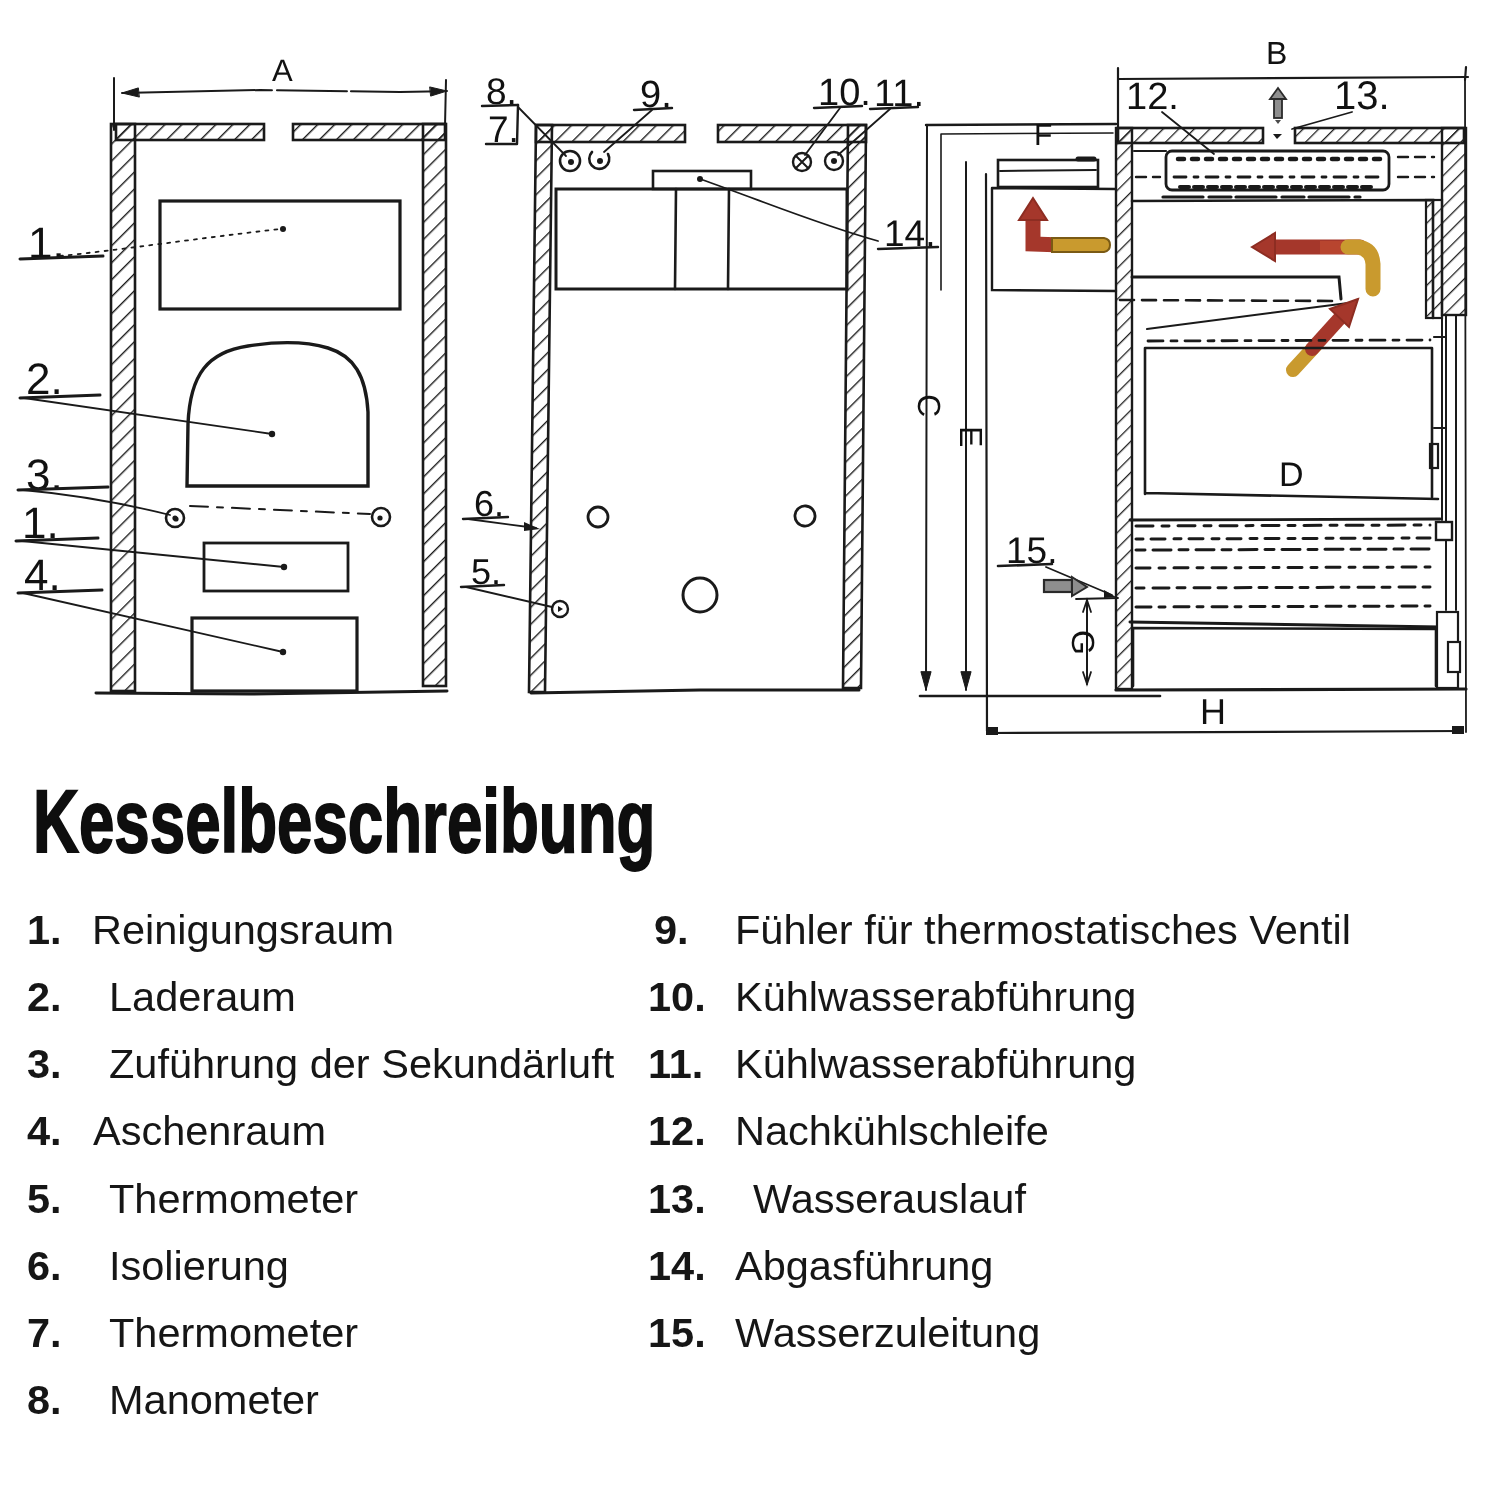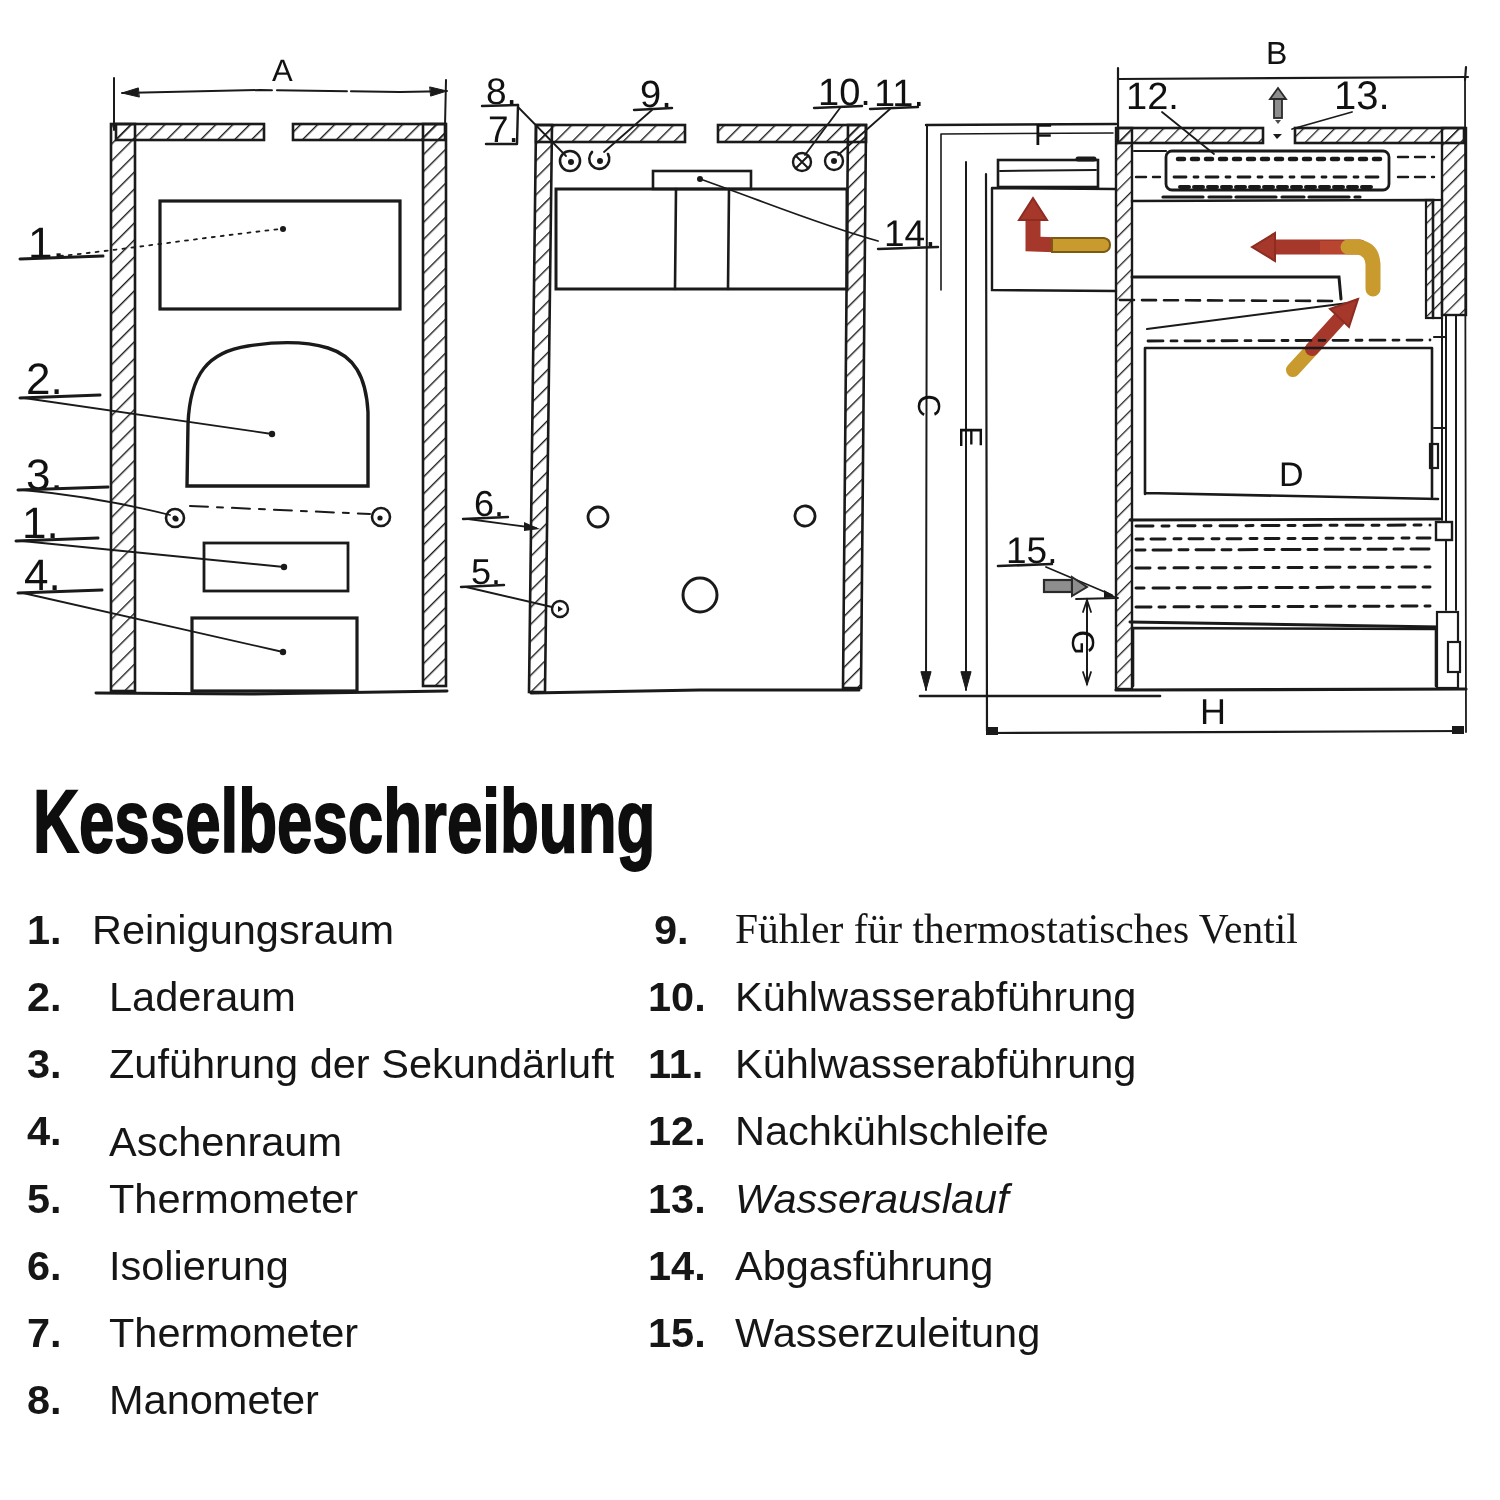--- a/index.html
+++ b/index.html
@@ -302,46 +302,46 @@
 <div class="item" style="left:27px;top:909px;"><span class="num">1.</span></div>
 <div class="item" style="left:92px;top:909px;"><span class="txt">Reinigungsraum</span></div>
 
 <div class="item" style="left:27px;top:976px;"><span class="num">2.</span></div>
 <div class="item" style="left:109px;top:976px;"><span class="txt">Laderaum</span></div>
 
 <div class="item" style="left:27px;top:1043px;"><span class="num">3.</span></div>
 <div class="item" style="left:109px;top:1043px;"><span class="txt">Zuführung der Sekundärluft</span></div>
 
 <div class="item" style="left:27px;top:1110px;"><span class="num">4.</span></div>
-<div class="item" style="left:109px;top:1110px;margin-top:11px;"><span class="txt">Aschenraum</span></div>
+<div class="item" style="left:93px;top:1110px;"><span class="txt">Aschenraum</span></div>
 
 <div class="item" style="left:27px;top:1178px;"><span class="num">5.</span></div>
 <div class="item" style="left:109px;top:1178px;"><span class="txt">Thermometer</span></div>
 
 <div class="item" style="left:27px;top:1245px;"><span class="num">6.</span></div>
 <div class="item" style="left:109px;top:1245px;"><span class="txt">Isolierung</span></div>
 
 <div class="item" style="left:27px;top:1312px;"><span class="num">7.</span></div>
 <div class="item" style="left:109px;top:1312px;"><span class="txt">Thermometer</span></div>
 
 <div class="item" style="left:27px;top:1379px;"><span class="num">8.</span></div>
 <div class="item" style="left:109px;top:1379px;"><span class="txt">Manometer</span></div>
 
 <div class="item" style="left:654px;top:909px;"><span class="num">9.</span></div>
-<div class="item" style="left:735px;top:909px;font-family:Liberation Serif, serif;"><span class="txt">Fühler für thermostatisches Ventil</span></div>
+<div class="item" style="left:735px;top:909px;"><span class="txt">Fühler für thermostatisches Ventil</span></div>
 
 <div class="item" style="left:648px;top:976px;"><span class="num">10.</span></div>
 <div class="item" style="left:735px;top:976px;"><span class="txt">Kühlwasserabführung</span></div>
 
 <div class="item" style="left:648px;top:1043px;"><span class="num">11.</span></div>
 <div class="item" style="left:735px;top:1043px;"><span class="txt">Kühlwasserabführung</span></div>
 
 <div class="item" style="left:648px;top:1110px;"><span class="num">12.</span></div>
 <div class="item" style="left:735px;top:1110px;text-align:center;"><span class="txt">Nachkühlschleife</span></div>
 
 <div class="item" style="left:648px;top:1178px;"><span class="num">13.</span></div>
-<div class="item" style="left:735px;top:1178px;font-style:italic;"><span class="txt">Wasserauslauf</span></div>
+<div class="item" style="left:753px;top:1178px;"><span class="txt">Wasserauslauf</span></div>
 
 <div class="item" style="left:648px;top:1245px;"><span class="num">14.</span></div>
 <div class="item" style="left:735px;top:1245px;"><span class="txt">Abgasführung</span></div>
 
 <div class="item" style="left:648px;top:1312px;"><span class="num">15.</span></div>
 <div class="item" style="left:735px;top:1312px;"><span class="txt">Wasserzuleitung</span></div>
 
 </body></html>

